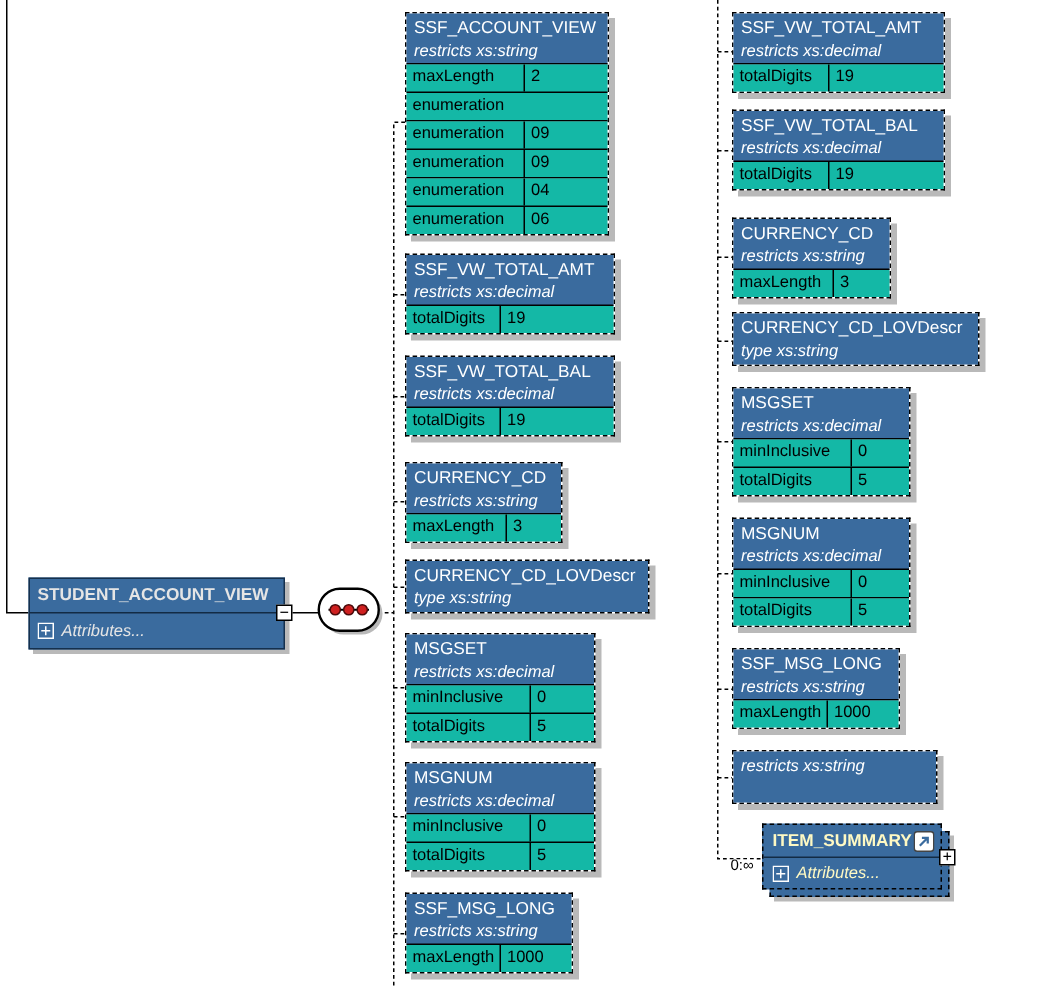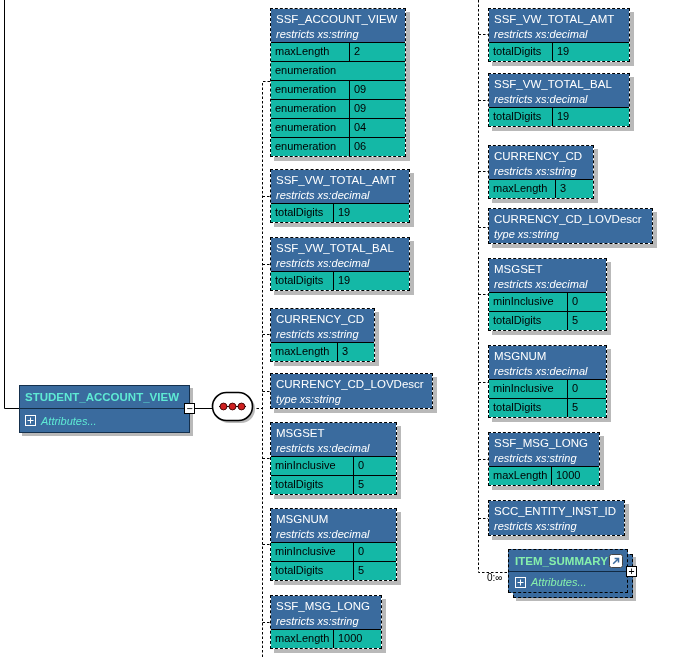--- a/index.html
+++ b/index.html
@@ -18,29 +18,29 @@
   .esub{font-size:11px;line-height:14px;white-space:nowrap;font-style:italic;}
   .frow{display:flex;height:18px;line-height:17px;border-bottom:1px solid #000;background:#14b8a6;}
   .frow:last-child{border-bottom:none;}
   .fname{box-sizing:border-box;padding-left:4px;white-space:nowrap;flex:0 0 auto;}
   .fval{flex:1 1 auto;border-left:1px solid #000;padding-left:4px;white-space:nowrap;}
   .fval.nodiv{border-left:none;}
 
   
   .rootbox{position:absolute;left:19px;top:385px;width:171px;height:48px;z-index:2;
            background:#3a6b9e;border:1px solid #15304d;box-shadow:3px 3px 0 #b9b9b9;
-           box-sizing:border-box;color:#5eead4;}
+           box-sizing:border-box;color:#e5e5e5;}
   .roottitle{height:22px;line-height:22px;padding:0 5px;font-weight:700;font-size:11.5px;
              border-bottom:1px solid #122b44;white-space:nowrap;}
   .attrrow{display:flex;align-items:center;gap:5px;padding:0 5px;height:23px;
            font-style:italic;font-size:11px;white-space:nowrap;}
 
   
   .itembox{position:absolute;left:508px;top:549px;width:120px;height:44px;z-index:3;
-           background:#3a6b9e;border:1px dashed #000;box-sizing:border-box;color:#86efac;}
+           background:#3a6b9e;border:1px dashed #000;box-sizing:border-box;color:#fef9c3;}
   .itemstack{position:absolute;left:513px;top:554px;width:120px;height:44px;z-index:1;
              background:#3a6b9e;border:1px dashed #000;box-sizing:border-box;
              box-shadow:3px 3px 0 #b9b9b9;}
   .itemtitle{display:flex;align-items:center;justify-content:space-between;height:21px;
              padding:0 4px 0 6px;font-weight:700;font-size:11.5px;
              border-bottom:1px solid #122b44;white-space:nowrap;}
   .itemattr{display:flex;align-items:center;gap:5px;padding:0 6px;height:20px;
             font-style:italic;font-size:11px;}
 
   
@@ -297,21 +297,20 @@
       <div class="esub">restricts xs:string</div>
     </div>
     <div class="frow">
       <span class="fname" style="width:62px">maxLength</span>
       <span class="fval">1000</span>
     </div>
   </div>
 
   <div class="ebox" style="left:488px;top:500px;width:137px;">
     <div class="ehead">
-      <div class="etitle">SCC_ENTITY_INST_ID</div>
       <div class="esub">restricts xs:string</div>
     </div>
   </div>
 
   <div class="itemstack"></div>
   <div class="itembox">
     <div class="itemtitle">
       <span>ITEM_SUMMARY</span>
       <svg width="14" height="14" viewBox="0 0 14 14">
         <rect x="0.5" y="0.5" width="13" height="13" rx="2" fill="#fff" stroke="#444"></rect>

